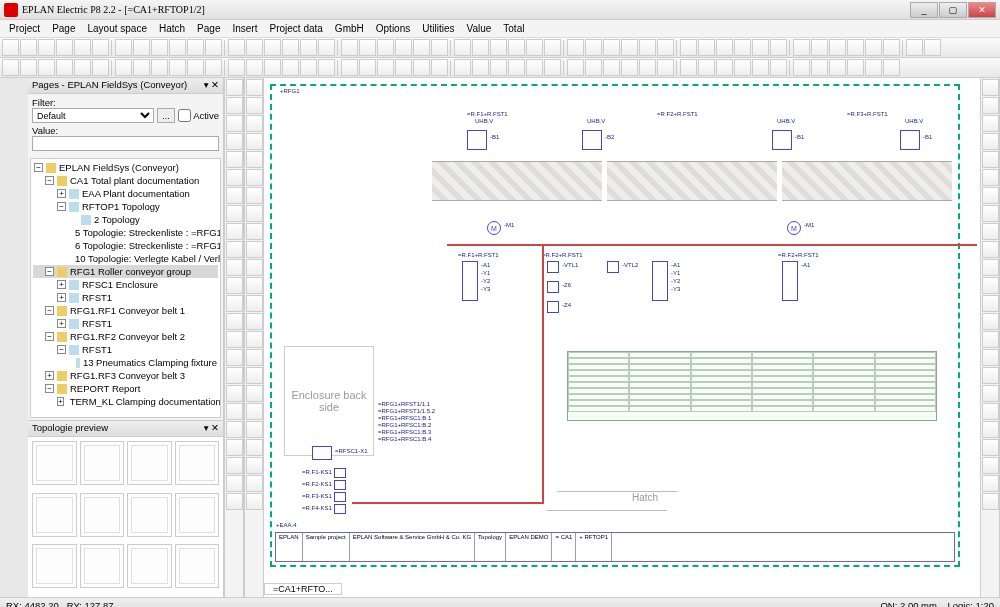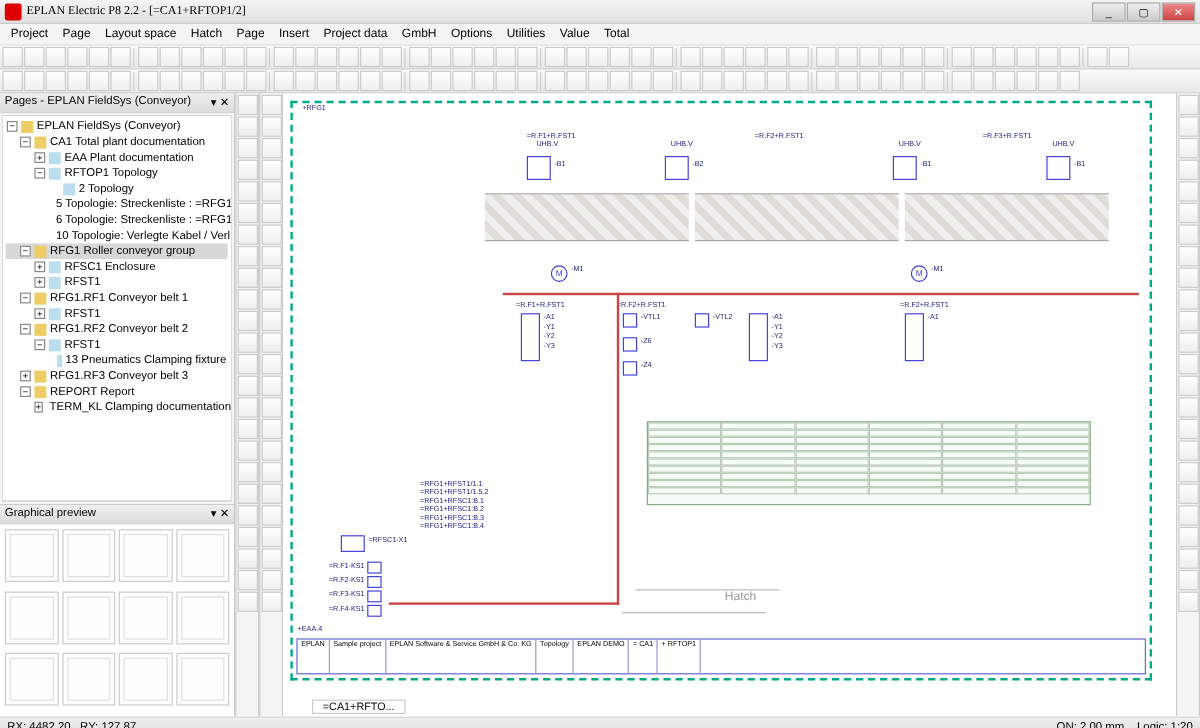--- a/index.html
+++ b/index.html
@@ -8,21 +8,21 @@
 .titlebar img,.app-icon { width:14px; height:14px; margin-right:4px; background:#d00; border-radius:2px; }
 .title-text { flex:1; font-size:10px;font-family:Liberation Serif, serif; }
 .win-btns { display:flex; gap:1px; }
 .win-btn { width:28px; height:16px; background:linear-gradient(#eee,#ccc); border:1px solid #aaa; display:flex; align-items:center; justify-content:center; font-size:9px; cursor:pointer; }
 .win-btn.close { background:linear-gradient(#e88,#c44); color:#fff; }
 .menubar { height:18px; background:#f4f4f4; display:flex; align-items:center; padding:0 4px; gap:2px; border-bottom:1px solid #ddd; }
 .menu-item { padding:1px 5px; cursor:pointer; font-size:10px; }
 .toolbar { height:20px; background:linear-gradient(#fafafa,#e8e8e8); display:flex; align-items:center; padding:0 2px; border-bottom:1px solid #ccc; gap:1px; overflow:hidden; }
 .tb-btn { width:17px; height:17px; background:linear-gradient(#fff,#eee); border:1px solid #ccc; cursor:pointer; display:flex; align-items:center; justify-content:center; }
 .tb-sep { width:2px; height:16px; border-left:1px solid #ccc; margin:0 1px; }
-.main { display:flex; height:519px; }
+.main { display:flex; height:519px;margin-left:28px; }
 .left-panel { width:196px; display:flex; flex-direction:column; background:#f4f4f4; border-right:1px solid #ccc; }
 .panel-header { height:16px; background:linear-gradient(#eee,#ddd); padding:1px 4px; font-size:9.5px; border-bottom:1px solid #ccc; display:flex; justify-content:space-between; }
 .panel-body { padding:3px 4px; font-size:9.5px; }
 .filter-row { display:flex; align-items:center; gap:3px; margin-bottom:2px; }
 .filter-row select,.filter-row input { flex:1; font-size:9px; height:15px; border:1px solid #aaa; background:#fff; }
 .filter-btn { width:18px; height:15px; background:#eee; border:1px solid #aaa; cursor:pointer; font-size:9px; }
 .check { display:flex; align-items:center; gap:2px; }
 .tree { flex:1; overflow:auto; background:#fff; border:1px solid #ccc; margin:2px; padding:2px; font-size:9.5px; line-height:13px; }
 .tree-item { display:flex; align-items:center; gap:3px; padding:0 1px; cursor:pointer; white-space:nowrap; }
 .tree-item.d1 { padding-left:12px; }
@@ -40,21 +40,21 @@
 .thumb::after { content:""; position:absolute; inset:3px; border:1px solid #e0e0e0; }
 .canvas-area { flex:1; display:flex; background:#fff; position:relative; }
 .left-tools,.right-tools { width:20px; background:#f4f4f4; display:flex; flex-direction:column; gap:1px; padding:1px; border-left:1px solid #ccc; border-right:1px solid #ccc; }
 .tool { width:17px; height:17px; background:linear-gradient(#fff,#eee); border:1px solid #ccc; cursor:pointer; }
 .canvas { flex:1; position:relative; overflow:hidden; background:#fff; }
 .sheet { position:absolute; top:6px; left:6px; right:20px; bottom:30px; border:2px dashed #0a8; }
 .schematic { position:absolute; inset:0; }
 .box { position:absolute; border:1px solid #44d; background:#fff; }
 .conveyor { position:absolute; height:40px; background:repeating-linear-gradient(45deg,#eee 0 6px,#e0ddd8 6px 12px); border-top:1px solid #aaa; border-bottom:1px solid #aaa; }
 .enclosure { position:absolute; border:1px solid #ccc; display:flex; align-items:center; justify-content:center; color:#999; font-size:11px; text-align:center; }
-.titletab { position:absolute; bottom:0; left:0; height:16px; display:flex; align-items:center;padding-left:24px; }
+.titletab { position:absolute; bottom:0; left:0; height:16px; display:flex; align-items:center; }
 .pagetab { background:#fff; border:1px solid #ccc; padding:0 8px; font-size:9px; }
 .statusbar { height:16px; background:linear-gradient(#f0f0f0,#ddd); display:flex; align-items:center; padding:0 6px; font-size:9.5px; border-top:1px solid #ccc; justify-content:space-between; }
 .titleblock { position:absolute; left:3px; right:3px; bottom:3px; height:30px; border:1px solid #66c; font-size:6px; display:flex; }
 .titleblock div { border-right:1px solid #99c; padding:1px 3px; }
 .label { position:absolute; font-size:6px; color:#228; }
 .greentbl { position:absolute; border:1px solid #8a8; background:#f6fdf6; font-size:5px; }
 .greentbl .row { display:flex; }
 .greentbl .cell { border:0.5px solid #bcb; flex:1; padding:0 1px; height:6px; }
 .wire { position:absolute; background:#c44; }
 </style>
@@ -203,20 +203,35 @@
     <div class="tb-btn"></div>
     <div class="tb-btn"></div>
   </div>
 
 <div class="main">
   <div class="left-panel">
     <div class="panel-header">
       <span>Pages - EPLAN FieldSys (Conveyor)</span>
       <span>▾ ✕</span>
     </div>
+    <div class="panel-body">
+      <div>Filter:</div>
+      <div class="filter-row">
+        <select><option>Default</option></select>
+        <button class="filter-btn">...</button>
+        <label class="check">
+            <input type="checkbox" style="">
+            <span>Active</span>
+          </label>
+      </div>
+      <div>Value:</div>
+      <div class="filter-row">
+          <input style="">
+        </div>
+    </div>
     <div class="tree" id="tree">
         <div class="tree-item d0">
           <span class="exp">−</span>
           <span class="tree-icon" style="background: rgb(238, 204, 102);"></span>
           <span>EPLAN FieldSys (Conveyor)</span>
         </div>
         <div class="tree-item d1">
           <span class="exp">−</span>
           <span class="tree-icon" style="background: rgb(238, 204, 102);"></span>
           <span>CA1 Total plant documentation</span>
@@ -302,21 +317,21 @@
           <span>REPORT Report</span>
         </div>
         <div class="tree-item d2">
           <span class="exp">+</span>
           <span class="tree-icon" style="background: rgb(187, 221, 238);"></span>
           <span>TERM_KL Clamping documentation</span>
         </div>
       </div>
     <div class="preview-panel">
       <div class="panel-header">
-        <span>Graphical preview</span>
+        <span>Topologie preview</span>
         <span>▾ ✕</span>
       </div>
       <div class="preview-grid" id="thumbs">
           <div class="thumb"></div>
           <div class="thumb"></div>
           <div class="thumb"></div>
           <div class="thumb"></div>
           <div class="thumb"></div>
           <div class="thumb"></div>
           <div class="thumb"></div>
@@ -518,20 +533,23 @@
               <div class="row">
                 <div class="cell"></div>
                 <div class="cell"></div>
                 <div class="cell"></div>
                 <div class="cell"></div>
                 <div class="cell"></div>
                 <div class="cell"></div>
               </div>
             </div>
 
+          <div class="enclosure" style="top:260px;left:12px;width:90px;height:110px">
+              <span>Enclosure back side</span>
+            </div>
           <span class="label" style="top:315px;left:106px">=RFG1+RFST1/1.1</span>
           <span class="label" style="top:322px;left:106px">=RFG1+RFST1/1.5.2</span>
           <span class="label" style="top:329px;left:106px">=RFG1+RFSC1:B.1</span>
           <span class="label" style="top:336px;left:106px">=RFG1+RFSC1:B.2</span>
           <span class="label" style="top:343px;left:106px">=RFG1+RFSC1:B.3</span>
           <span class="label" style="top:350px;left:106px">=RFG1+RFSC1:B.4</span>
           <div class="box" style="top:360px;left:40px;width:20px;height:14px"></div>
           <span class="label" style="top:362px;left:63px">=RFSC1-X1</span>
 
           <span class="label" style="top:383px;left:30px">=R.F1-KS1</span>

